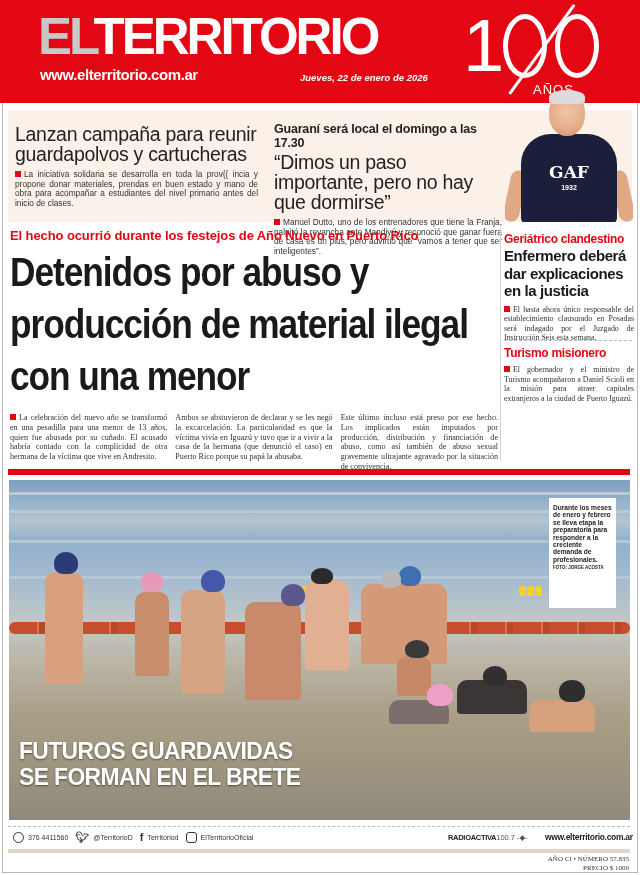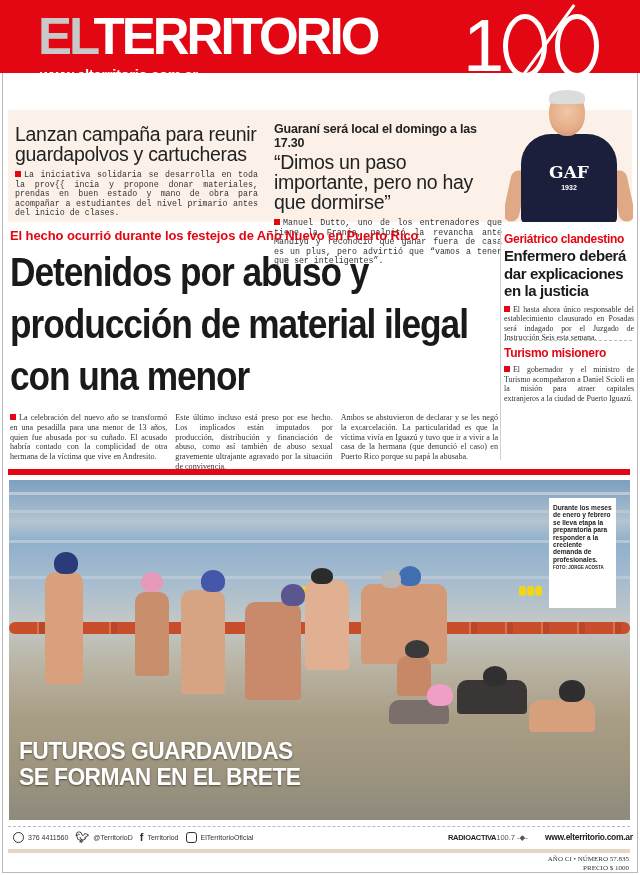--- a/index.html
+++ b/index.html
@@ -2,38 +2,38 @@
 <html><head>
 <meta charset="utf-8">
 <style>
   * { box-sizing: border-box; margin: 0; padding: 0; }
   html, body { width: 640px; height: 875px; background: #ffffff; overflow: hidden; }
   body { position: relative; font-family: "Liberation Sans", sans-serif; color: #1c1c1c; }
 
   .page { position: absolute; left: 2px; top: 0; width: 636px; height: 873px; border: 1px solid #b9b9b9; border-top: none; background: #fff; }
 
   
-  .masthead { position: absolute; left: 0; top: 0; width: 640px; height: 73px; background: #e30613; }
+  .masthead { position: absolute; left: 0; top: 0; width: 640px; height: 103px; background: #e30613; }
   .masthead .logo { position: absolute; left: 38px; top: 8px; font-family: "Liberation Sans", sans-serif; font-weight: bold; font-size: 52px; letter-spacing: -3px; line-height: 56px; transform: scaleX(0.98); transform-origin: left; }
   .masthead .logo .el { color: #c8c8c8; }
   .masthead .logo .terr { color: #ffffff; }
   .masthead .url { position: absolute; left: 40px; top: 66px; color: #fff; font-weight: bold; font-size: 15px; letter-spacing: -0.4px; }
   .masthead .date { position: absolute; left: 300px; top: 72px; color: #fff; font-weight: bold; font-style: italic; font-size: 9.5px; }
   .cien { position: absolute; left: 463px; top: 6px; width: 150px; height: 97px; }
   .cien .one { position: absolute; left: 0; top: 0; color: #fff; font-size: 74px; font-weight: normal; line-height: 80px; }
   .cien .ring { position: absolute; border: 5px solid #fff; border-radius: 50%; width: 44px; height: 64px; top: 8px; }
   .cien .slash { position: absolute; left: 56px; top: -2px; width: 3px; height: 110px; background: #fff; transform: rotate(36deg); transform-origin: top left; left: 110px; }
   .cien .anos { position: absolute; left: 70px; top: 76px; color: #fff; font-size: 13px; letter-spacing: 1px; }
 
   
   .topstrip { position: absolute; left: 8px; top: 110px; width: 624px; height: 112px; background: #fcf1e8; }
   .teaser { position: absolute; }
   .teaser .kicker { font-weight: bold; font-size: 12.5px; color: #222; letter-spacing: -0.2px; }
   .teaser .title { font-family: "Liberation Sans", sans-serif; font-size: 19.5px; line-height: 20px; color: #222; margin-top: 2px; letter-spacing: -0.3px; }
-  .teaser .body { font-family: Liberation Mono, monospace; font-size: 8.3px; line-height: 9.6px; color: #333; margin-top: 6px; text-align: justify; }
+  .teaser .body { font-family: Liberation Sans, sans-serif; font-size: 8.3px; line-height: 9.6px; color: #333; margin-top: 6px; text-align: justify; }
   .bullet { display: inline-block; width: 6px; height: 6px; background: #e30613; margin-right: 3px; vertical-align: 0px; }
 
   .person { position: absolute; left: 505px; top: 90px; width: 128px; height: 132px; overflow: hidden; }
   .person .head { position: absolute; left: 44px; top: 2px; width: 36px; height: 44px; background: radial-gradient(circle at 50% 45%, #f0c7a6 0%, #e5ac88 60%, #c8896a 100%); border-radius: 45% 45% 48% 48%; }
   .person .hair { position: absolute; left: 44px; top: 0px; width: 36px; height: 14px; background: #dcdcdc; border-radius: 50% 50% 20% 20%; }
   .person .shirt { position: absolute; left: 16px; top: 44px; width: 96px; height: 90px; background: #1b1f3b; border-radius: 30px 30px 6px 6px; }
   .person .armL { position: absolute; left: 2px; top: 80px; width: 16px; height: 52px; background: #e0a985; border-radius: 8px; transform: rotate(12deg); }
   .person .armR { position: absolute; left: 110px; top: 80px; width: 16px; height: 52px; background: #e0a985; border-radius: 8px; transform: rotate(-12deg); }
   .person .gaf { position: absolute; left: 0; top: 72px; width: 128px; text-align: center; color: #fff; font-family: "DejaVu Serif", serif; font-weight: bold; font-size: 17px; }
   .person .yr { position: absolute; left: 0; top: 94px; width: 128px; text-align: center; color: #fff; font-weight: bold; font-size: 7px; }
@@ -120,22 +120,22 @@
   <div class="head"></div>
   <div class="hair"></div>
   <div class="gaf">GAF</div>
   <div class="yr">1932</div>
 </div>
 
 <div class="lead-kicker">El hecho ocurrió durante los festejos de Año Nuevo en Puerto Rico</div>
 <h1 class="lead-title">Detenidos por abuso y producción de material ilegal con una menor</h1>
 <div class="lead-cols">
   <p class="col"><span class="bullet"></span><span>La celebración del nuevo año se transformó en una pesadilla para una menor de 13 años, quien fue abusada por su cuñado. El acusado habría contado con la complicidad de otra hermana de la víctima que vive en Andresito.</span></p>
+  <p class="col">Ambos se abstuvieron de declarar y se les negó la excarcelación. La particularidad es que la víctima vivía en Iguazú y tuvo que ir a vivir a la casa de la hermana (que denunció el caso) en Puerto Rico porque su papá la abusaba.</p>
   <p class="col">Este último incluso está preso por ese hecho. Los implicados están imputados por producción, distribución y financiación de abuso, como así también de abuso sexual gravemente ultrajante agravado por la situación de convivencia.</p>
-  <p class="col">Ambos se abstuvieron de declarar y se les negó la excarcelación. La particularidad es que la víctima vivía en Iguazú y tuvo que ir a vivir a la casa de la hermana (que denunció el caso) en Puerto Rico porque su papá la abusaba.</p>
 </div>
 
 <div class="vsep"></div>
 
 <article class="side" style="top:232px;">
   <div class="kicker">Geriátrico clandestino</div>
   <div class="title">Enfermero deberá dar explicaciones en la justicia</div>
   <div class="body"><span class="bullet"></span><span>El hasta ahora único responsable del establecimiento clausurado en Posadas será indagado por el Juzgado de Instrucción Seis esta semana.</span></div>
 </article>
 <div class="side-sep"></div>

